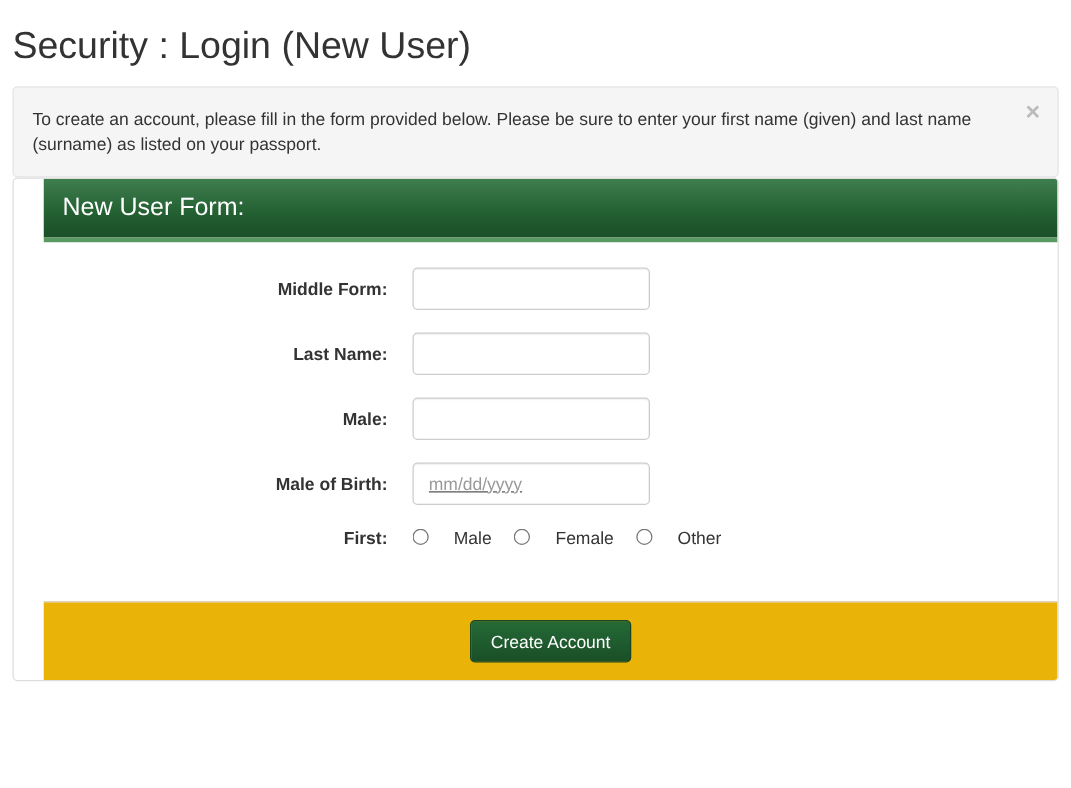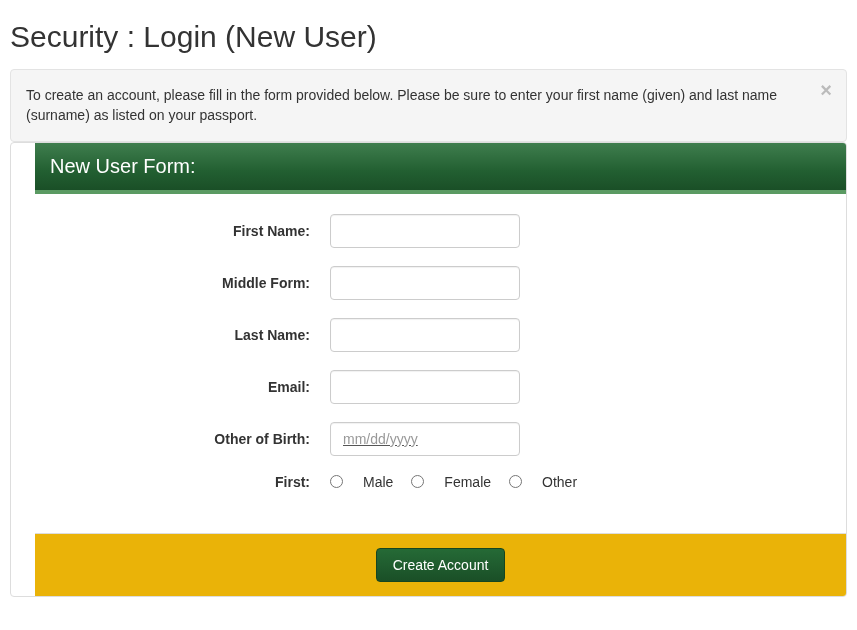--- a/index.html
+++ b/index.html
@@ -125,42 +125,38 @@
 <div class="alert-dismissible">
   <span>To create an account, please fill in the form provided below. Please be sure to enter your first name (given) and last name (surname) as listed on your passport.</span>
   <button class="alert-close">×</button>
 </div>
 
 <div class="panel">
   <div class="panel-heading">New User Form:</div>
 
   <div class="panel-body">
 
-    <div class="form-row">
-      <label class="form-label">First Name:</label>
-      <input type="text" class="form-control" value="" style="">
-    </div>
 
     <div class="form-row">
       <label class="form-label">Middle Form:</label>
       <input type="text" class="form-control" value="" style="">
     </div>
 
     <div class="form-row">
       <label class="form-label">Last Name:</label>
       <input type="text" class="form-control" value="" style="">
     </div>
 
     <div class="form-row">
-      <label class="form-label">Email:</label>
+      <label class="form-label">Male:</label>
       <input type="text" class="form-control" value="" style="">
     </div>
 
     <div class="form-row">
-      <label class="form-label">Other of Birth:</label>
+      <label class="form-label">Male of Birth:</label>
       <input type="text" class="form-control" placeholder="mm/dd/yyyy" style="">
     </div>
 
     <div class="form-row">
       <label class="form-label">First:</label>
       <div class="radio-group">
         <label class="radio-item">
           <input type="radio" name="gender" style="">
           <span>Male</span>
         </label>

